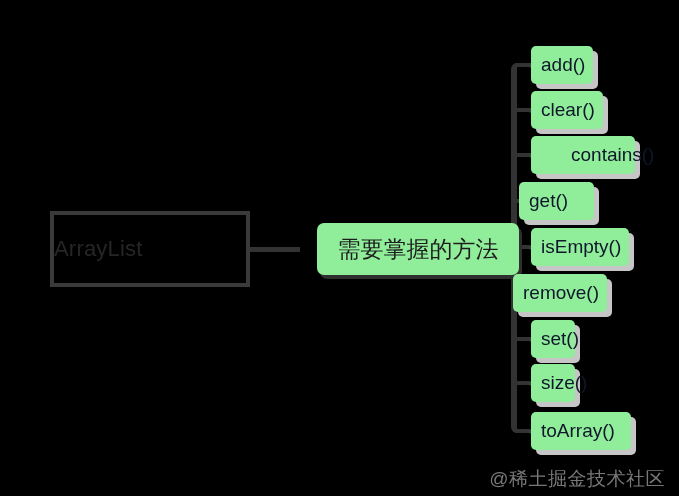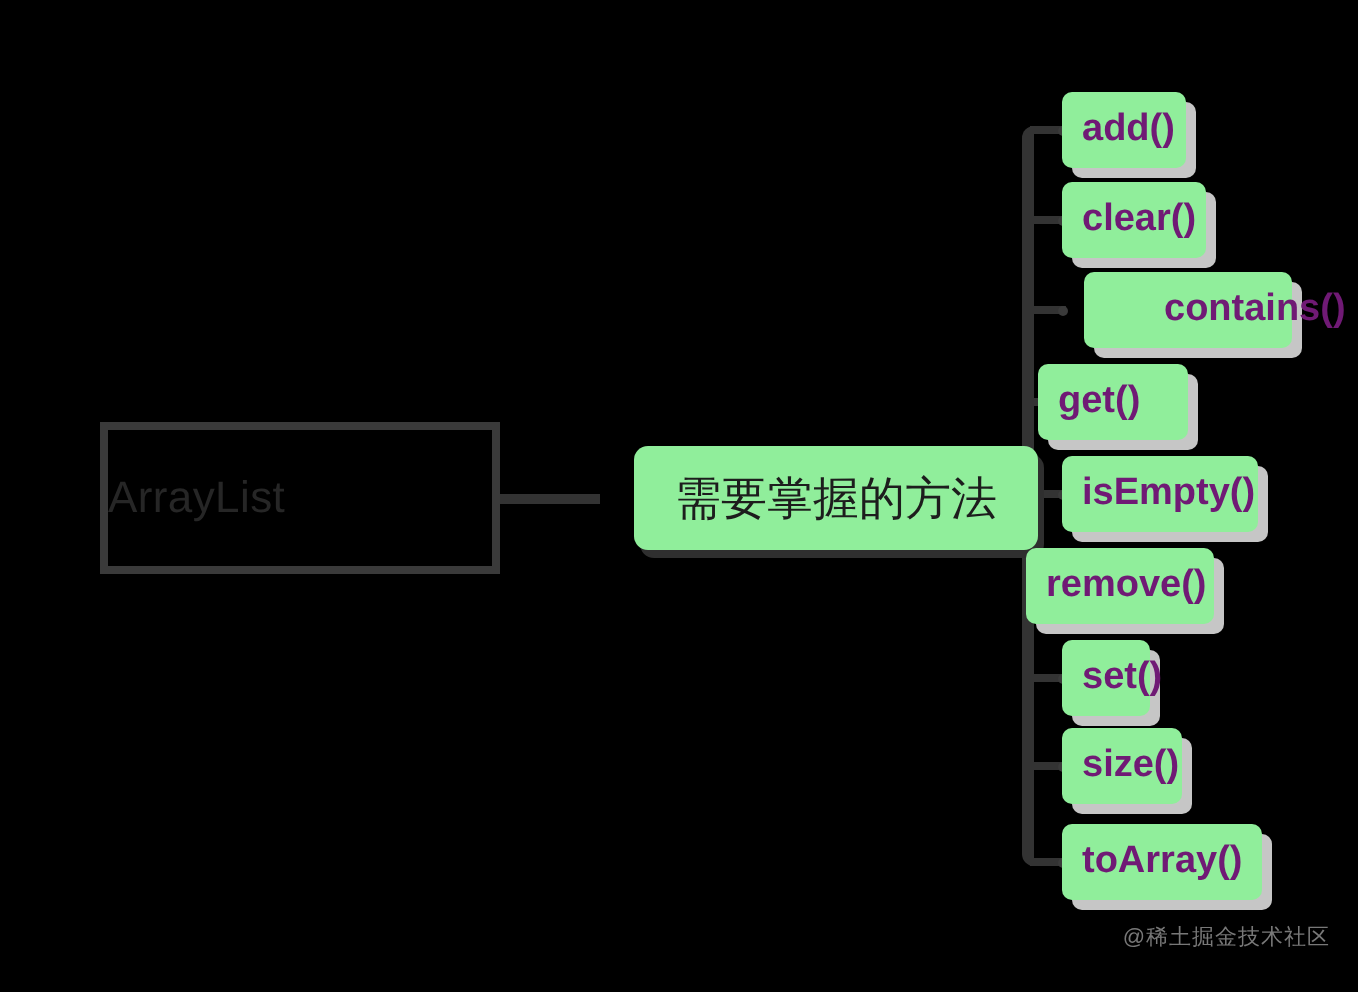--- a/index.html
+++ b/index.html
@@ -88,33 +88,32 @@
     height: 38px;
     box-sizing: border-box;
     background: #90ee9b;
     border-radius: 5px;
     box-shadow: 5px 5px 0 0 #c6c6c6;
     display: flex;
     align-items: center;
     padding-left: 10px;
   }
   .leaf-label {
-    color: #701a75;
+    color: #0f172a;
     font-size: 19px;
     white-space: nowrap;
-    font-weight: bold;
   }
 
   
   .watermark {
     position: absolute;
     right: 14px;
-    bottom: 20px;
+    bottom: 4px;
     color: #8d8d8d;
-    font-size: 11px;
+    font-size: 19px;
     letter-spacing: 0.5px;
     opacity: 0.85;
     white-space: nowrap;
   }
 </style>
 </head>
 <body>
 
 <div id="canvas">
 
@@ -153,41 +152,41 @@
   </div>
 
   <div class="leaf" style="left:531px; top:46px; width:62px;">
     <span class="leaf-label">add()</span>
   </div>
 
   <div class="leaf" style="left:531px; top:91px; width:72px;">
     <span class="leaf-label">clear()</span>
   </div>
 
-  <div class="leaf" style="left:542px; top:136px; width:104px;padding-left:40px;">
+  <div class="leaf" style="left:531px; top:136px; width:104px;padding-left:40px;">
     <span class="leaf-label">contains()</span>
   </div>
 
   <div class="leaf" style="left:519px; top:182px; width:75px;">
     <span class="leaf-label">get()</span>
   </div>
 
   <div class="leaf" style="left:531px; top:228px; width:98px;">
     <span class="leaf-label">isEmpty()</span>
   </div>
 
   <div class="leaf" style="left:513px; top:274px; width:94px;">
     <span class="leaf-label">remove()</span>
   </div>
 
   <div class="leaf" style="left:531px; top:320px; width:44px;">
     <span class="leaf-label">set()</span>
   </div>
 
-  <div class="leaf" style="left:531px; top:364px; width:60px;text-align:right;">
+  <div class="leaf" style="left:531px; top:364px; width:44px;text-align:right;">
     <span class="leaf-label">size()</span>
   </div>
 
   <div class="leaf" style="left:531px; top:412px; width:100px;">
     <span class="leaf-label">toArray()</span>
   </div>
 
   <div class="watermark">@稀土掘金技术社区</div>
 
 </div>

